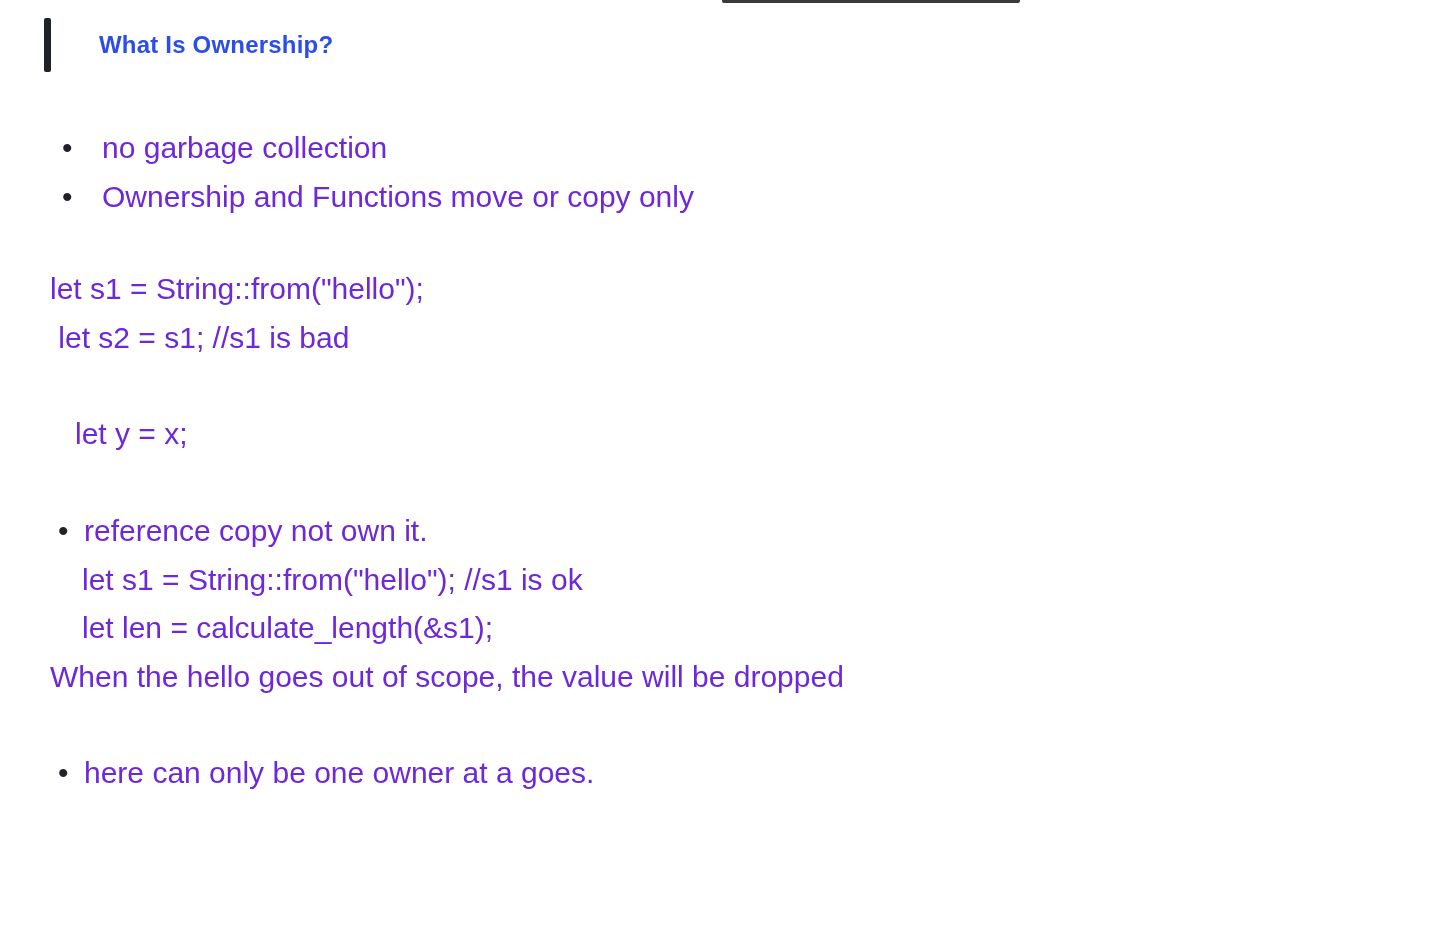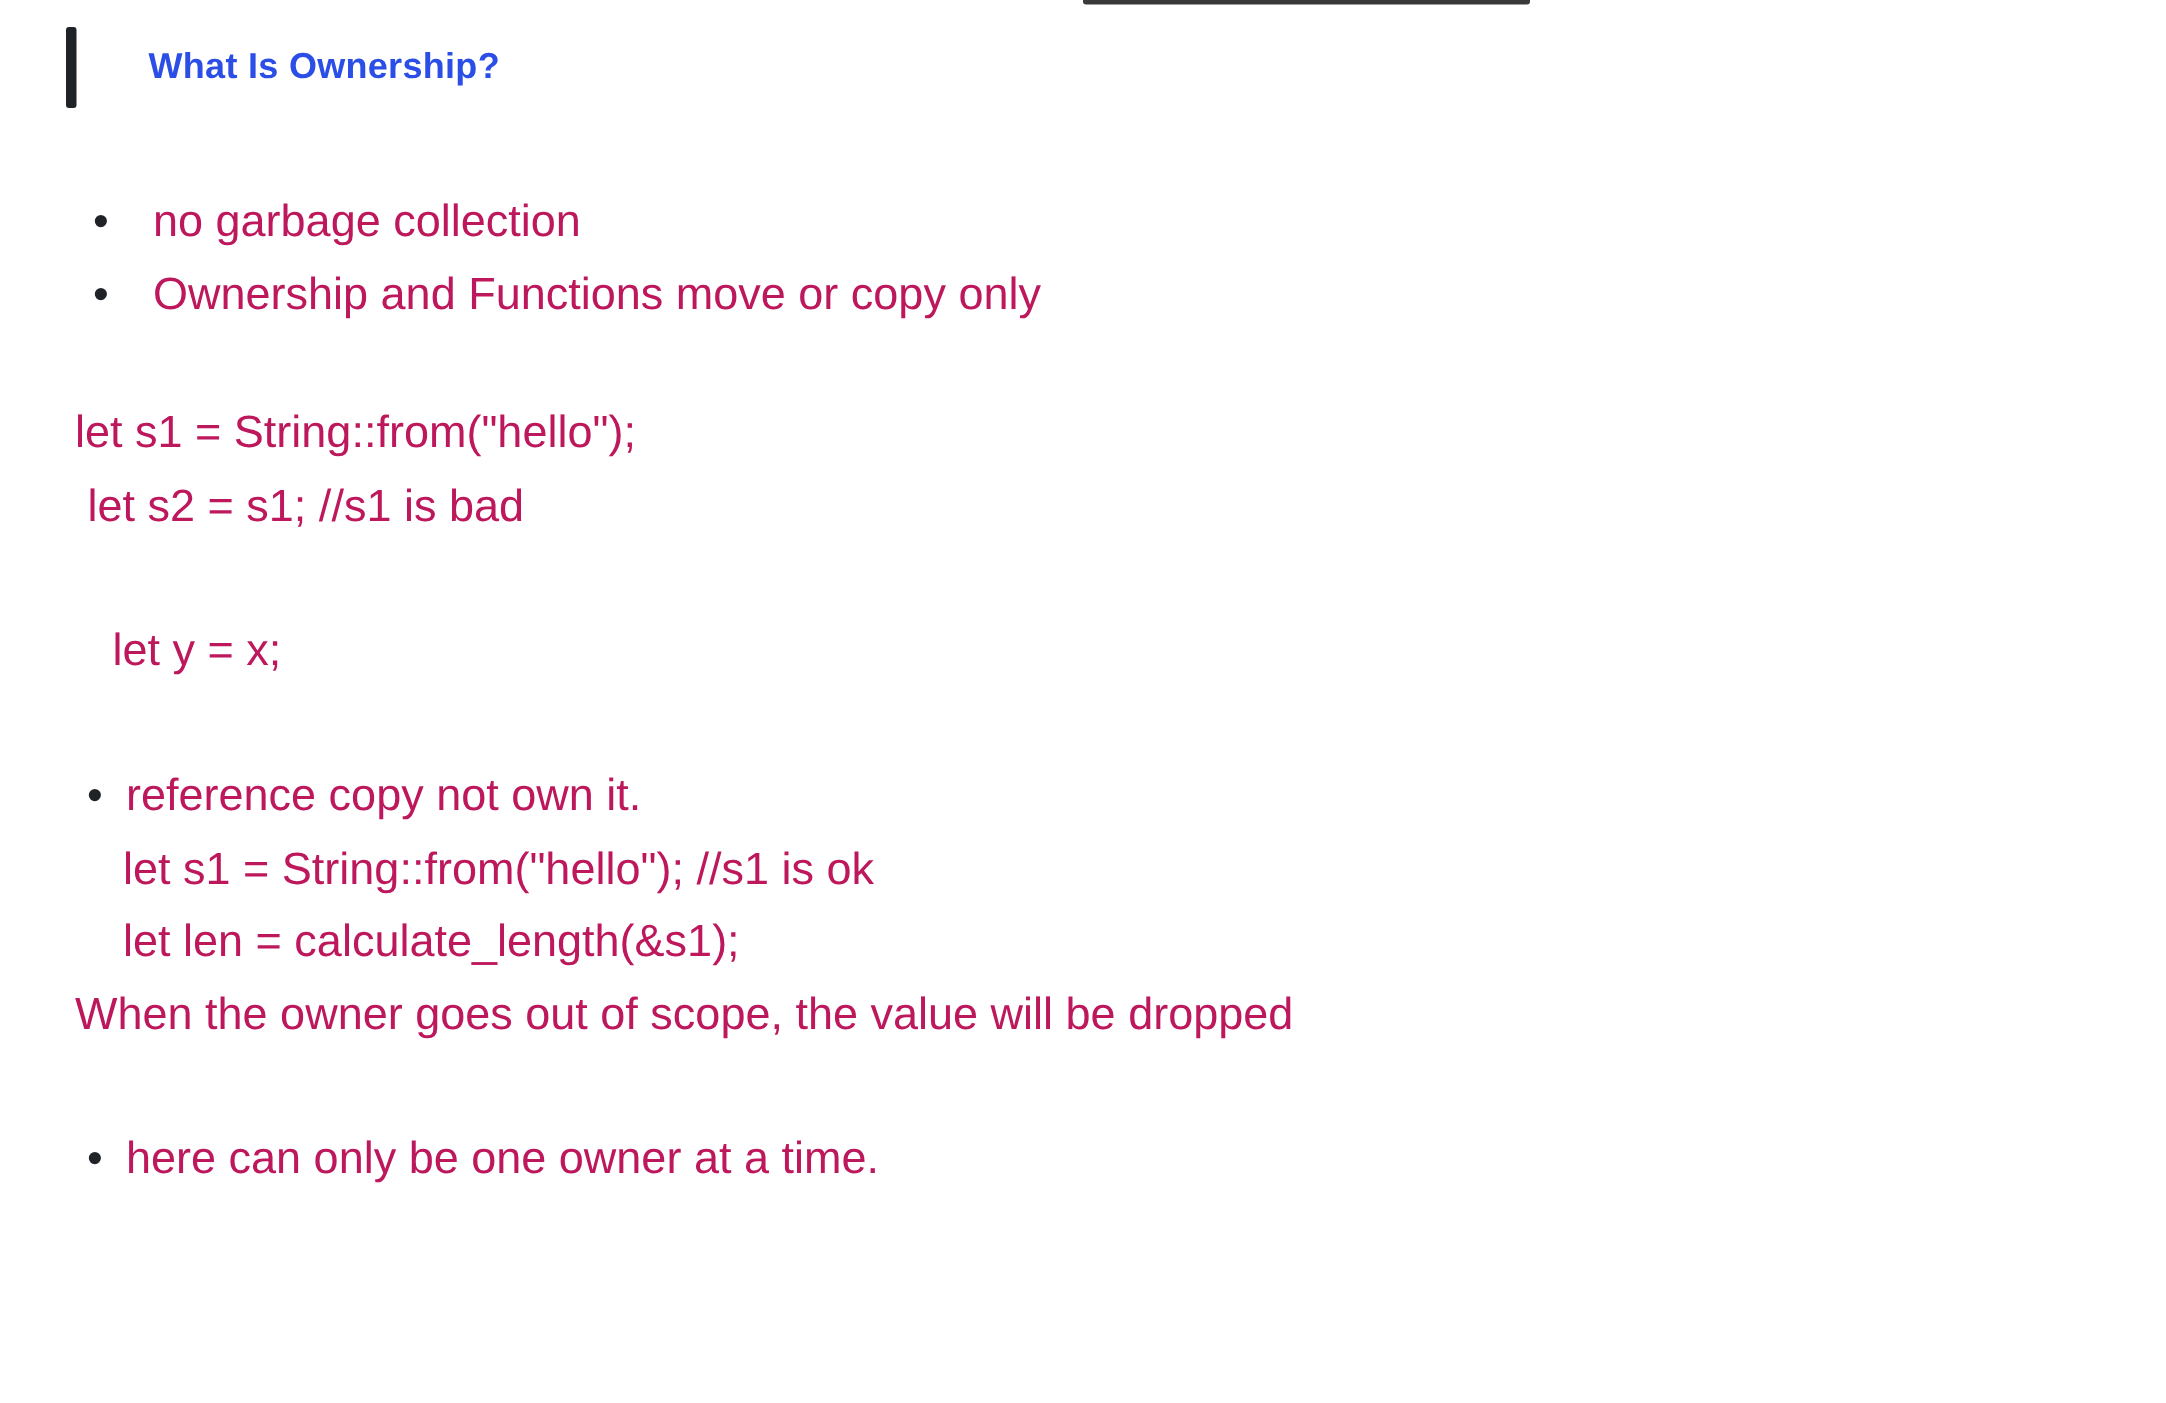--- a/index.html
+++ b/index.html
@@ -31,21 +31,21 @@
     }
     .heading-text {
       font-size: 24px;
       font-weight: 700;
       color: #2b4fe6;
       letter-spacing: 0.2px;
     }
     .content {
       font-size: 30px;
       line-height: 1.62;
-      color: #be185d;
+      color: #6d28d9;
     }
     .bullet-list {
       list-style: none;
       margin-bottom: 44px;
     }
     .bullet-list li {
       position: relative;
       padding-left: 58px;
     }
     .bullet-list li::before {
@@ -118,21 +118,21 @@
   </div>
 
   <div class="spacer"></div>
 
   <ul class="bullet-list-2">
     <li class="b"><span>reference  copy not own it.</span></li>
     <li class="indent-1"><span>let s1 = String::from("hello");  //s1 is ok</span></li>
     <li class="indent-1"><span>let len = calculate_length(&amp;s1);</span></li>
   </ul>
 
-  <div class="plain">When the owner goes out of scope, the value will be dropped</div>
+  <div class="plain">When the hello goes out of scope, the value will be dropped</div>
 
   <div class="spacer"></div>
 
   <ul class="bullet-list-2">
-    <li class="b"><span>here can only be one owner at a time.</span></li>
+    <li class="b"><span>here can only be one owner at a goes.</span></li>
   </ul>
 
 </div>
 
 </body></html>

